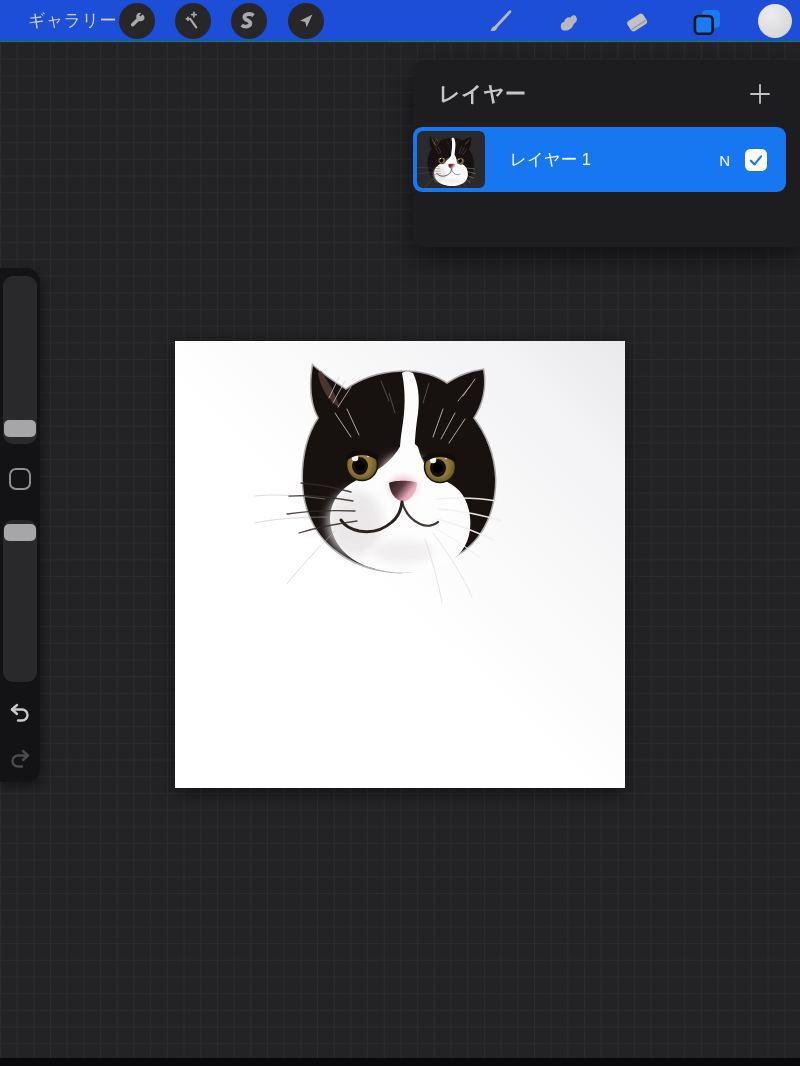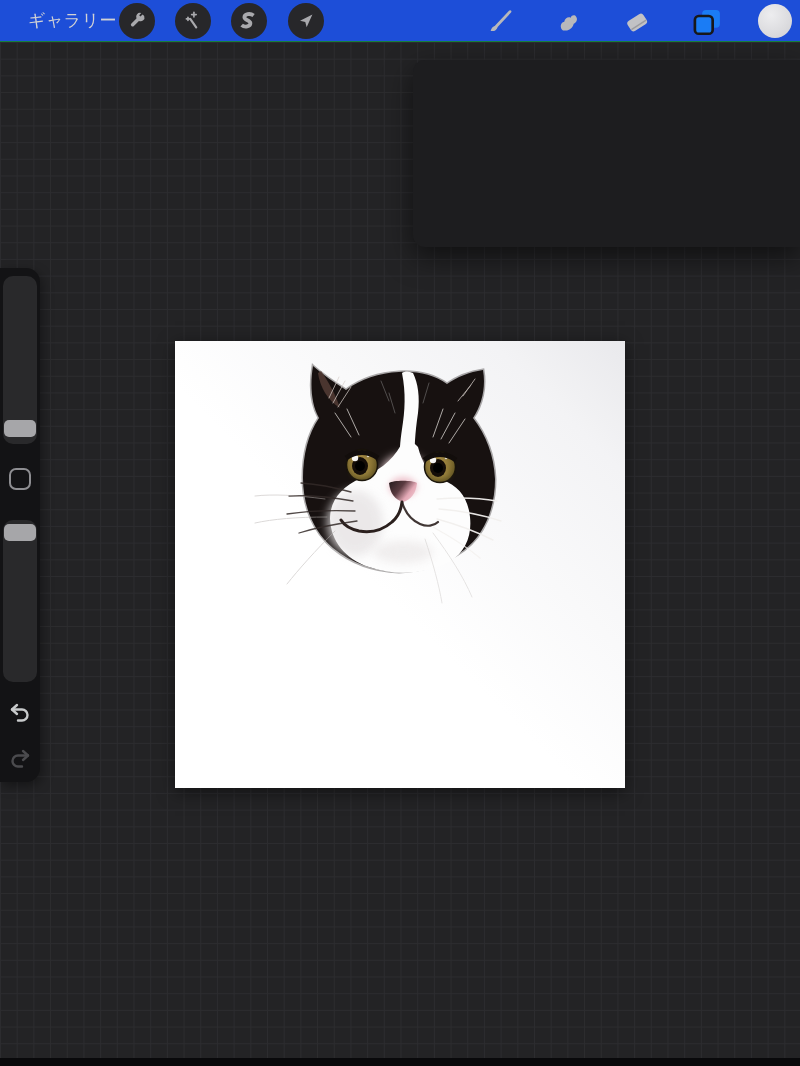--- a/index.html
+++ b/index.html
@@ -332,18 +332,40 @@
       <svg width="26" height="26" viewBox="0 0 26 26">
         <g stroke="#4b4b4e" stroke-width="2.4" fill="none" stroke-linecap="round" stroke-linejoin="round">
           <path d="M16,5 L21,9.5 L16,14"></path>
           <path d="M21,9.5 H11 a5.5,5.5 0 0 0 0,11 H15"></path>
         </g>
       </svg>
     </button>
   </div>
 
   <div class="layers-panel">
-
+    <div class="panel-header">
+      <div class="panel-title">レイヤー</div>
+      <button class="add-layer-btn">
+        <svg width="22" height="22" viewBox="0 0 22 22">
+          <path d="M11,2 V20 M2,11 H20" stroke="#c2c2c6" stroke-width="1.8" stroke-linecap="round"></path>
+        </svg>
+      </button>
+    </div>
+
+    <div class="layer-row-selected">
+      <div class="layer-thumb">
+        <svg viewBox="95 2 260 238" preserveAspectRatio="xMidYMid meet">
+          <use href="#catdraw"></use>
+        </svg>
+      </div>
+      <div class="layer-name">レイヤー 1</div>
+      <button class="blend-badge">N</button>
+      <button class="vis-checkbox">
+        <svg width="16" height="16" viewBox="0 0 22 22">
+          <polyline points="4,12 9,17 18,6" fill="none" stroke="#1677f0" stroke-width="3" stroke-linecap="round" stroke-linejoin="round"></polyline>
+        </svg>
+      </button>
+    </div>
 
   </div>
 
   <div class="bottom-strip"></div>
 </div>
 
 </body></html>

